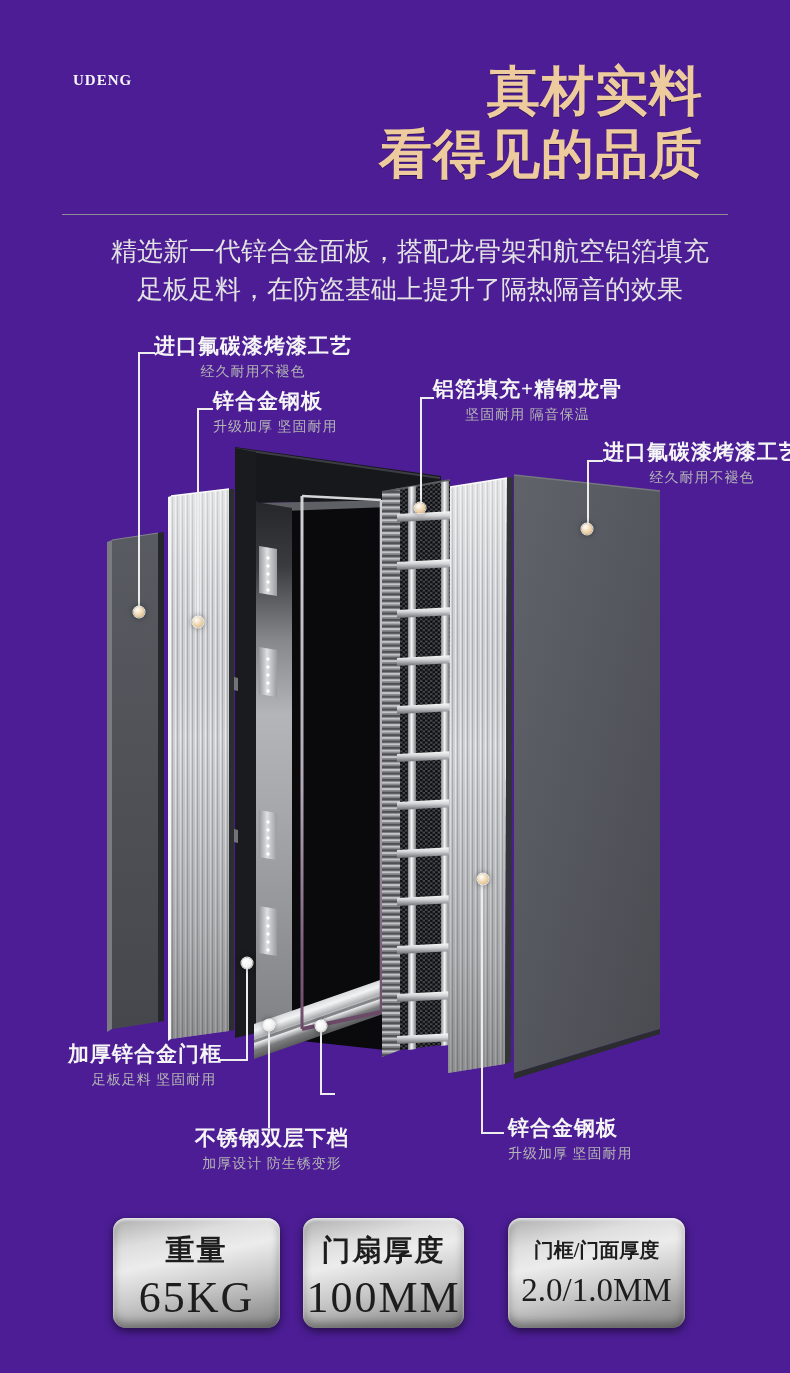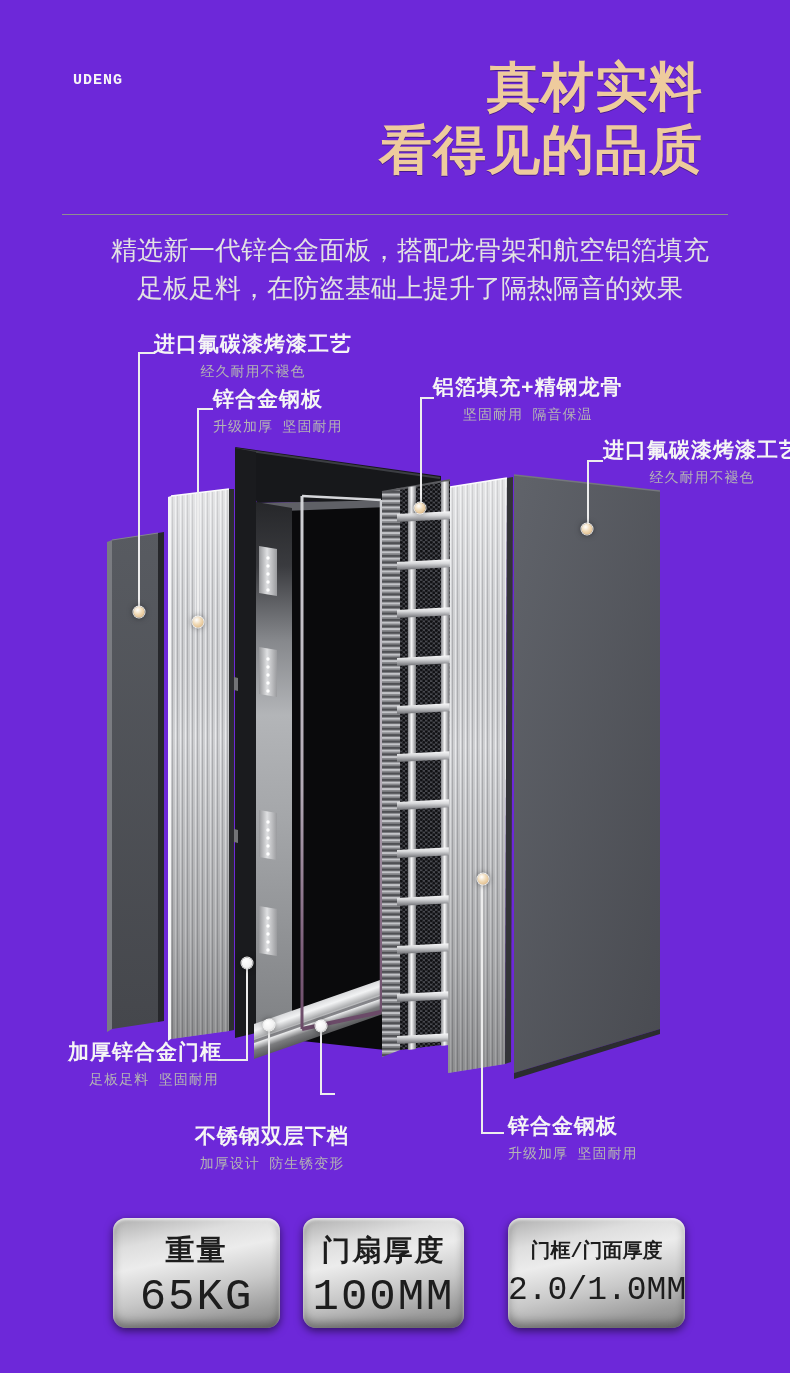--- a/index.html
+++ b/index.html
@@ -1,19 +1,19 @@
 <!DOCTYPE html>
 <html><head>
 <meta charset="utf-8">
 <style>
   html,body { margin:0; padding:0; background:#0f0f0f; }
   .page {
     position:relative; width:790px; height:1373px; margin:0 auto;
-    background:#6d28d9; overflow:hidden;
-    font-family:Liberation Mono, monospace;
+    background:#4c1d95; overflow:hidden;
+    font-family:Liberation Serif, serif;
     -webkit-font-smoothing:antialiased;
   }
   .brand {
     position:absolute; left:73px; top:72px;
     color:#f7f7f7; font-size:15px; font-weight:700; letter-spacing:1px;
   }
   .hero-title {
     position:absolute; right:87px; top:60px; text-align:right;
     color:#eecb9d; font-size:53px; line-height:63px; font-weight:900;
     letter-spacing:1px; white-space:nowrap;

